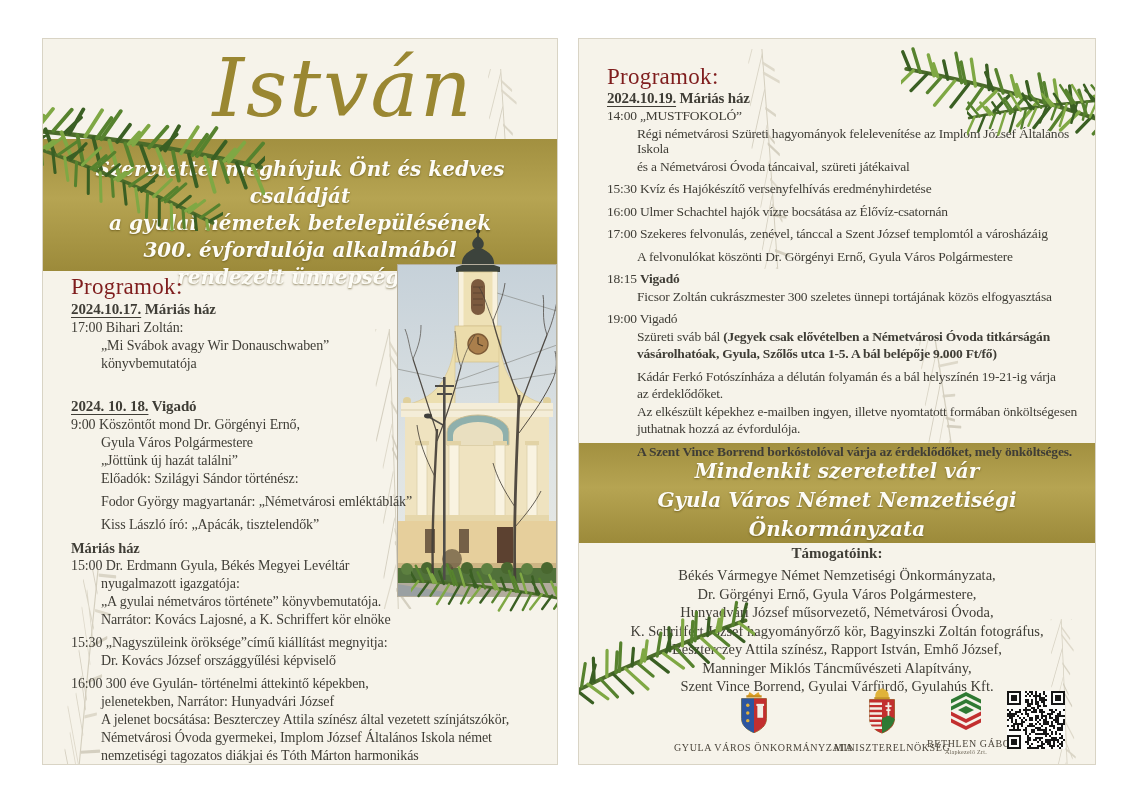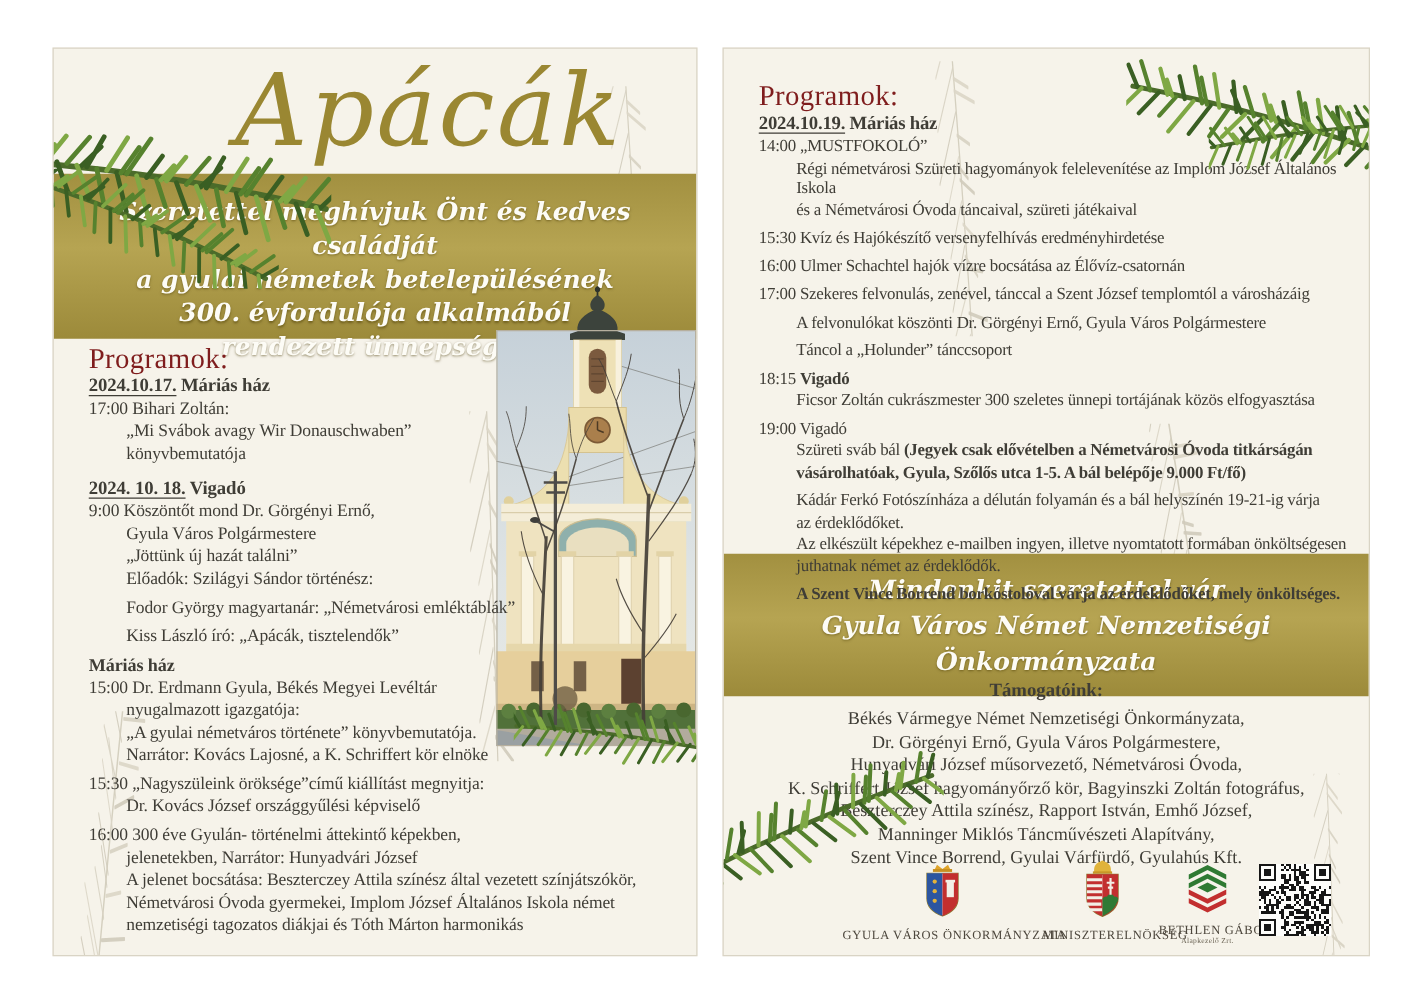--- a/index.html
+++ b/index.html
@@ -21,30 +21,30 @@
   #banner-left .bwrap{padding-top:17px;}
 
   .prog-heading{font-size:23px;font-weight:normal;color:#7f1d1d;letter-spacing:.3px;margin:0 0 6px 0;}
   #left-programs{position:absolute;left:28px;top:240px;right:6px;z-index:2;font-size:14px;line-height:16px;
     letter-spacing:-0.1px;}
   #right-programs{position:absolute;left:28px;top:30px;right:2px;z-index:2;font-size:13.5px;line-height:15.5px;
     letter-spacing:-0.2px;}
   .pl{padding-left:30px;text-indent:-30px;margin-top:2px;}
   .pl.ind{margin-left:13px;text-indent:0;padding-left:17px;}
   .pl.gap{margin-top:7px;}
-  .pl.gap2{margin-top:11px;}
+  .pl.gap2{margin-top:26px;}
   .pl.bold, .pl b{font-weight:bold;}
   .pl.subhead{font-weight:bold;font-size:14.5px;}
   .date-u{font-weight:bold;font-size:15px;text-decoration:underline;text-underline-offset:3px;}
   .date-r{font-weight:bold;font-size:15px;}
 
   .photo{position:absolute;right:0;top:188px;width:160px;height:370px;z-index:2;}
 
   
-  #banner-right{top:404px;height:114px;}
+  #banner-right{top:404px;height:100px;}
   #banner-right .bwrap{padding-top:14px;}
   #banner-right .bline{text-align:center;font-family:"DejaVu Serif",serif;font-style:italic;font-weight:bold;
     font-size:20px;line-height:29px;color:#fdfcf6;text-shadow:0 1px 2px rgba(70,55,0,.55);}
   #supporters{position:absolute;left:10px;right:10px;top:506px;text-align:center;z-index:2;}
   #supporters .sup-head{font-weight:bold;font-size:15px;margin-bottom:4px;}
   .sup-line{font-size:14.5px;line-height:18.5px;color:#3f3d36;}
 
   .logo-block{position:absolute;text-align:center;z-index:2;}
   .logo-caption{font-size:10px;letter-spacing:.6px;color:#4c463c;margin-top:3px;white-space:nowrap;}
   .logo-caption.sub{font-size:6px;letter-spacing:.3px;margin-top:0;color:#6a6354;}
@@ -90,21 +90,21 @@
 
     <div class="gold-banner" id="banner-left">
       <div class="bwrap">
         <div class="bline">Szeretettel meghívjuk Önt és kedves családját</div>
         <div class="bline">a gyulai németek betelepülésének</div>
         <div class="bline">300. évfordulója alkalmából</div>
         <div class="bline">rendezett ünnepségre</div>
       </div>
     </div>
 
-    <div class="script-title">Apácák</div>
+    <div class="script-title">István</div>
 
     <svg class="photo" viewBox="0 0 160 370">
       <defs>
         <linearGradient id="sky" x1="0" y1="0" x2="0" y2="1">
           <stop offset="0" stop-color="#c6d1d9"></stop>
             <stop offset="0.6" stop-color="#dfe4e4"></stop>
             <stop offset="1" stop-color="#e9eae5"></stop>
         </linearGradient>
       </defs>
 
@@ -259,30 +259,29 @@
       <div class="prog-heading">Programok:</div>
       <div>
           <div class="pl "><span class="date-u">2024.10.19.</span><span class="date-r"> Máriás ház</span></div>
           <div class="pl ">14:00 „MUSTFOKOLÓ”</div>
           <div class="pl ind">Régi németvárosi Szüreti hagyományok felelevenítése az Implom József Általános Iskola</div>
           <div class="pl ind">és a Németvárosi Óvoda táncaival, szüreti játékaival</div>
           <div class="pl gap">15:30 Kvíz és Hajókészítő versenyfelhívás eredményhirdetése</div>
           <div class="pl gap">16:00 Ulmer Schachtel  hajók vízre bocsátása az Élővíz-csatornán</div>
           <div class="pl gap">17:00 Szekeres felvonulás, zenével, tánccal a Szent József templomtól a városházáig</div>
           <div class="pl ind gap">A felvonulókat köszönti Dr. Görgényi Ernő, Gyula Város Polgármestere</div>
-          <div class="pl ind gap">Táncol a „Holunder” tánccsoport</div>
           <div class="pl gap">18:15 <b>Vigadó</b></div>
           <div class="pl ind">Ficsor Zoltán cukrászmester 300 szeletes ünnepi tortájának közös elfogyasztása</div>
           <div class="pl gap">19:00 Vigadó</div>
           <div class="pl ind">Szüreti sváb bál <b>(Jegyek csak elővételben a Németvárosi Óvoda titkárságán</b></div>
           <div class="pl ind"><b>vásárolhatóak, Gyula, Szőlős utca 1-5. A bál belépője 9.000 Ft/fő)</b></div>
           <div class="pl ind gap">Kádár Ferkó Fotószínháza a délután folyamán és a bál helyszínén 19-21-ig várja</div>
           <div class="pl ind">az érdeklődőket.</div>
           <div class="pl ind">Az elkészült képekhez e-mailben ingyen, illetve nyomtatott formában önköltségesen</div>
-          <div class="pl ind">juthatnak német az érdeklődők.</div>
+          <div class="pl ind">juthatnak hozzá az évfordulója.</div>
           <div class="pl ind bold gap">A Szent Vince Borrend borkóstolóval várja az érdeklődőket, mely önköltséges.</div>
         </div>
     </div>
 
     <div class="gold-banner" id="banner-right">
       <div class="bwrap">
         <div class="bline">Mindenkit szeretettel vár</div>
         <div class="bline">Gyula Város Német Nemzetiségi Önkormányzata</div>
       </div>
     </div>

